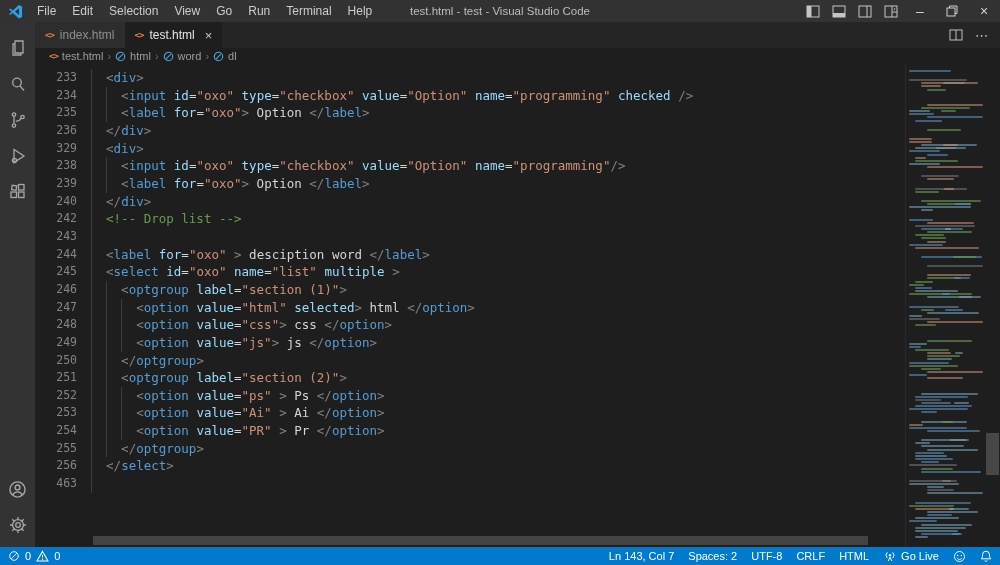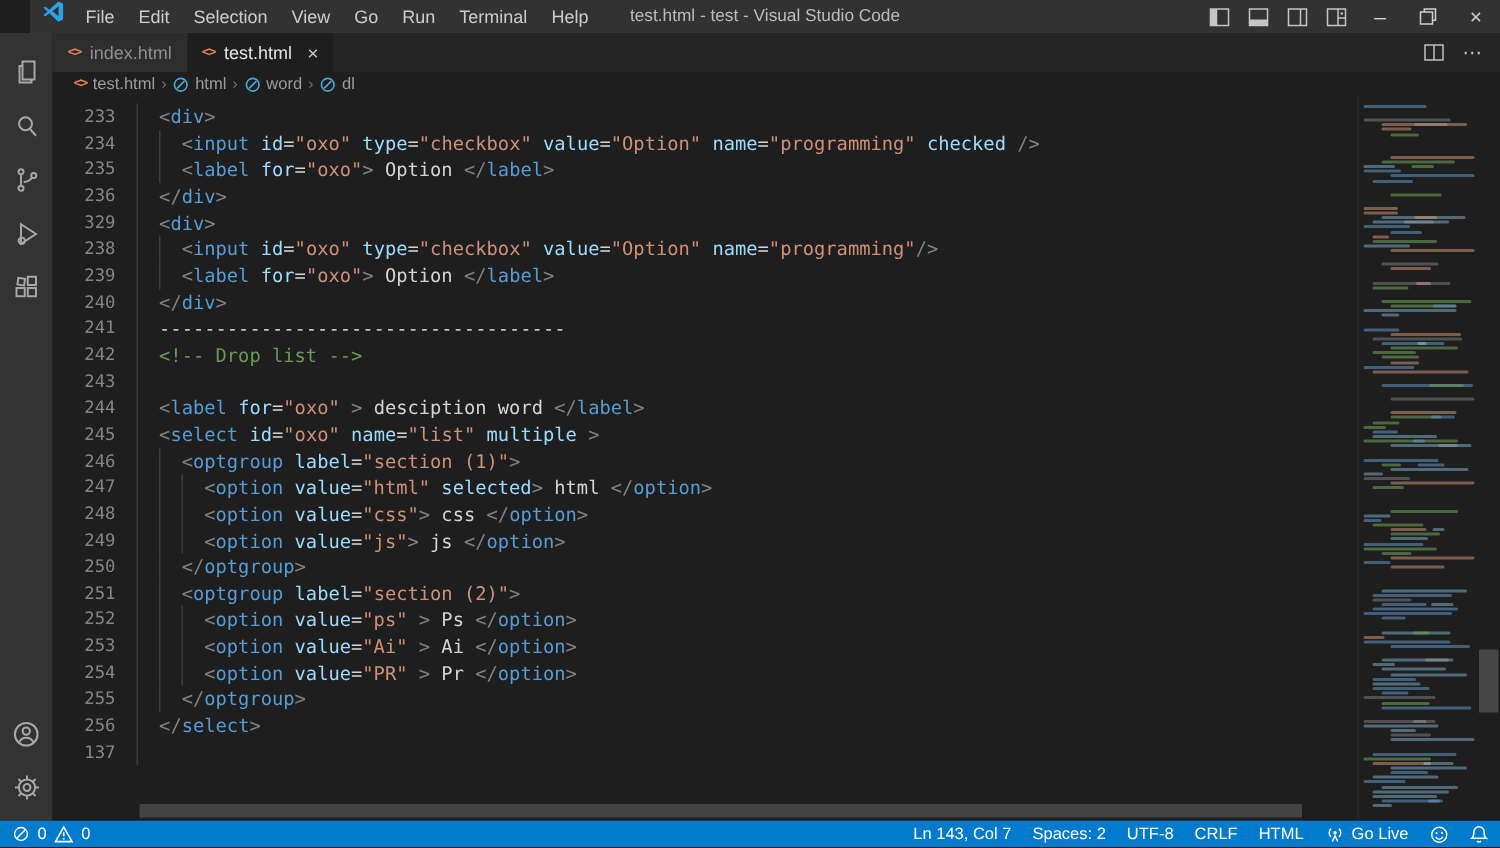--- a/index.html
+++ b/index.html
@@ -1,21 +1,21 @@
 <!DOCTYPE html>
 <html><head>
 <meta charset="utf-8">
 <style>
   html,body{margin:0;padding:0;background:#000;}
   *{box-sizing:border-box;}
   .window{width:1000px;height:565px;position:relative;background:#1e1e1e;
     font-family:"Liberation Sans","DejaVu Sans",sans-serif;color:#ccc;overflow:hidden;}
 
   
-  .titlebar{height:22px;background:#323233;display:flex;position:relative;margin-left:20px;}
+  .titlebar{height:22px;background:#323233;display:flex;align-items:center;position:relative;}
   .logo{width:15px;height:15px;margin:0 6px 0 8px;flex:none;}
   .menus{display:flex;position:relative;z-index:2;}
   .menu-item{padding:0 8px;line-height:22px;font-size:12px;color:#cccccc;}
   .win-title{position:absolute;left:0;right:0;top:0;line-height:22px;text-align:center;
     font-size:11.5px;color:#bcbcbc;z-index:1;}
   .tbar-right{margin-left:auto;display:flex;align-items:center;position:relative;z-index:2;}
   .layout-btn{width:26px;height:22px;display:flex;align-items:center;justify-content:center;}
   .win-btn{width:32px;height:22px;display:flex;align-items:center;justify-content:center;
     color:#d0d0d0;font-size:14px;}
 
@@ -273,24 +273,20 @@
             </div>
             <div class="line">
               <span class="ln">239</span>
               <div class="lc"><span class="g" style="left: 0px;"></span><span class="g" style="left: 15.05px;"></span><span class="tok-x">    </span><span class="tok-p">&lt;</span><span class="tok-t">label</span><span class="tok-x"> </span><span class="tok-a">for</span><span class="tok-x">=</span><span class="tok-s">"oxo"</span><span class="tok-p">&gt;</span><span class="tok-x"> Option </span><span class="tok-p">&lt;/</span><span class="tok-t">label</span><span class="tok-p">&gt;</span></div>
             </div>
             <div class="line">
               <span class="ln">240</span>
               <div class="lc"><span class="g" style="left: 0px;"></span><span class="tok-x">  </span><span class="tok-p">&lt;/</span><span class="tok-t">div</span><span class="tok-p">&gt;</span></div>
             </div>
             <div class="line">
-              <span class="ln">241</span>
-              <div class="lc"><span class="g" style="left: 0px;"></span><span class="tok-x">  ------------------------------------</span></div>
-            </div>
-            <div class="line">
               <span class="ln">242</span>
               <div class="lc"><span class="g" style="left: 0px;"></span><span class="tok-c">  &lt;!-- Drop list --&gt;</span></div>
             </div>
             <div class="line">
               <span class="ln">243</span>
               <div class="lc"><span class="g" style="left: 0px;"></span></div>
             </div>
             <div class="line">
               <span class="ln">244</span>
               <div class="lc"><span class="g" style="left: 0px;"></span><span class="tok-x">  </span><span class="tok-p">&lt;</span><span class="tok-t">label</span><span class="tok-x"> </span><span class="tok-a">for</span><span class="tok-x">=</span><span class="tok-s">"oxo"</span><span class="tok-x"> </span><span class="tok-p">&gt;</span><span class="tok-x"> desciption word </span><span class="tok-p">&lt;/</span><span class="tok-t">label</span><span class="tok-p">&gt;</span></div>
@@ -337,21 +333,21 @@
             </div>
             <div class="line">
               <span class="ln">255</span>
               <div class="lc"><span class="g" style="left: 0px;"></span><span class="g" style="left: 15.05px;"></span><span class="tok-x">    </span><span class="tok-p">&lt;/</span><span class="tok-t">optgroup</span><span class="tok-p">&gt;</span></div>
             </div>
             <div class="line">
               <span class="ln">256</span>
               <div class="lc"><span class="g" style="left: 0px;"></span><span class="tok-x">  </span><span class="tok-p">&lt;/</span><span class="tok-t">select</span><span class="tok-p">&gt;</span></div>
             </div>
             <div class="line">
-              <span class="ln">137</span>
+              <span class="ln">463</span>
               <div class="lc"><span class="g" style="left: 0px;"></span></div>
             </div>
           </div>
         <div class="minimap" id="minimap">
             <div class="mm-bar" style="left: 3px; top: 6px; width: 41.7505px; background: rgba(97, 150, 200, 0.55);"></div>
             <div class="mm-bar" style="left: 3px; top: 15.15px; width: 58.0598px; background: rgba(200, 200, 200, 0.3);"></div>
             <div class="mm-bar" style="left: 15px; top: 18.3px; width: 57.3801px; background: rgba(206, 145, 120, 0.55);"></div>
             <div class="mm-bar" style="left: 37.1031px; top: 18.3px; width: 22.1016px; background: rgba(200, 200, 200, 0.3);"></div>
             <div class="mm-bar" style="left: 15px; top: 21.45px; width: 19.9284px; background: rgba(206, 145, 120, 0.55);"></div>
             <div class="mm-bar" style="left: 21px; top: 24.6px; width: 18.5412px; background: rgba(106, 153, 85, 0.6);"></div>

